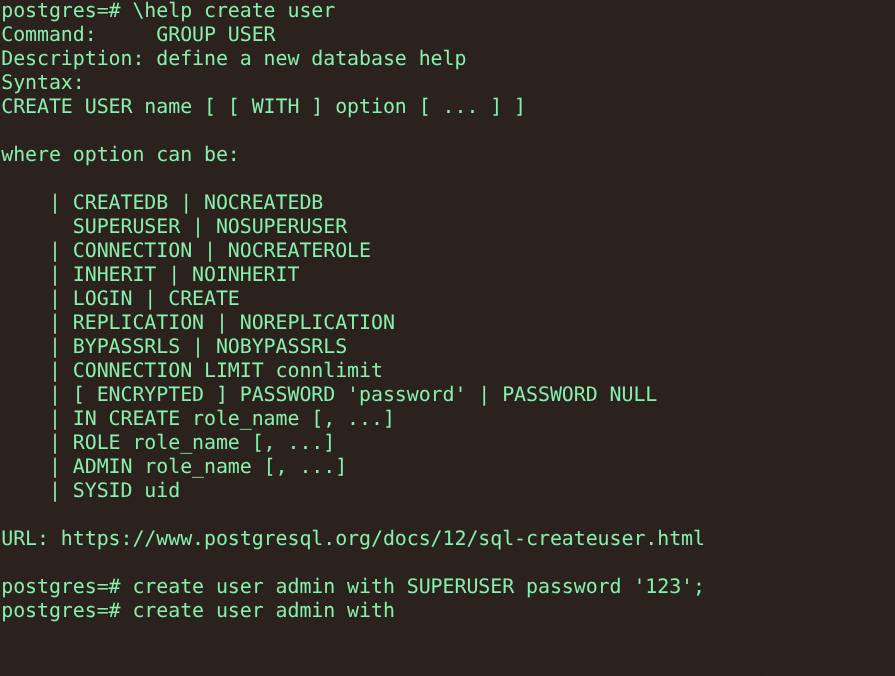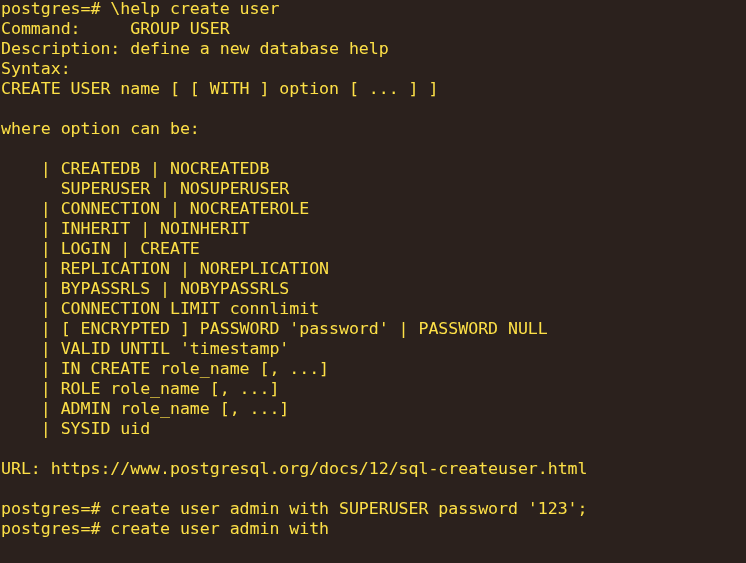--- a/index.html
+++ b/index.html
@@ -31,21 +31,21 @@
     position: absolute;
     left: 1px;
     top: -1px;
     width: 744px;
   }
   .line {
     height: 20px;
     line-height: 20px;
     white-space: pre;
     font-family: "DejaVu Sans Mono", "Liberation Mono", monospace;
-    color: #fde047;
+    color: #86efac;
     margin: 0;
     padding: 0;
     letter-spacing: -0.05px;
   }
   .line.blank {
     height: 20px;
   }
 </style>
 </head>
 <body>
@@ -63,21 +63,20 @@
     <div class="line blank"></div>
     <div class="line">    | CREATEDB | NOCREATEDB</div>
     <div class="line">      SUPERUSER | NOSUPERUSER</div>
     <div class="line">    | CONNECTION | NOCREATEROLE</div>
     <div class="line">    | INHERIT | NOINHERIT</div>
     <div class="line">    | LOGIN | CREATE</div>
     <div class="line">    | REPLICATION | NOREPLICATION</div>
     <div class="line">    | BYPASSRLS | NOBYPASSRLS</div>
     <div class="line">    | CONNECTION LIMIT connlimit</div>
     <div class="line">    | [ ENCRYPTED ] PASSWORD 'password' | PASSWORD NULL</div>
-    <div class="line">    | VALID UNTIL 'timestamp'</div>
     <div class="line">    | IN CREATE role_name [, ...]</div>
     <div class="line">    | ROLE role_name [, ...]</div>
     <div class="line">    | ADMIN role_name [, ...]</div>
     <div class="line">    | SYSID uid</div>
     <div class="line blank"></div>
     <div class="line">URL: https://www.postgresql.org/docs/12/sql-createuser.html</div>
     <div class="line blank"></div>
     <div class="line">postgres=# create user admin with SUPERUSER password '123';</div>
     <div class="line">postgres=# create user admin with</div>
 

